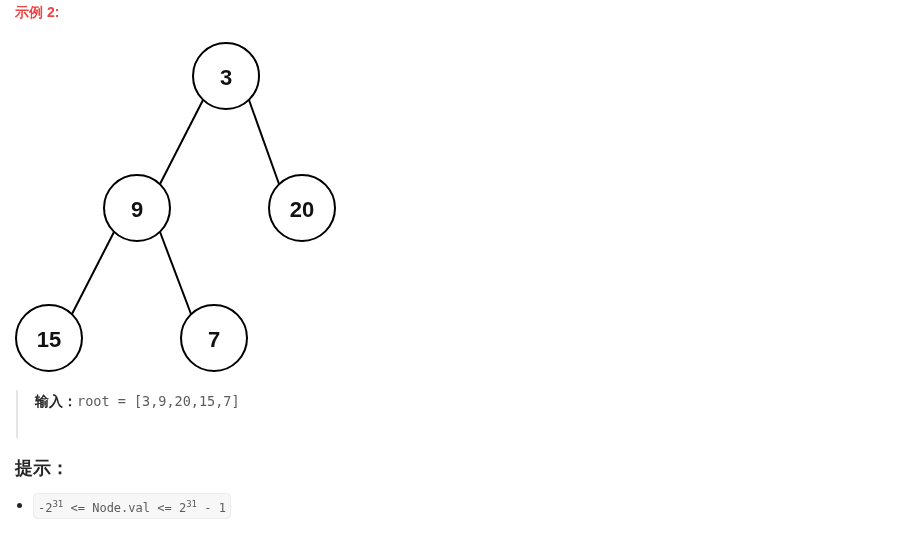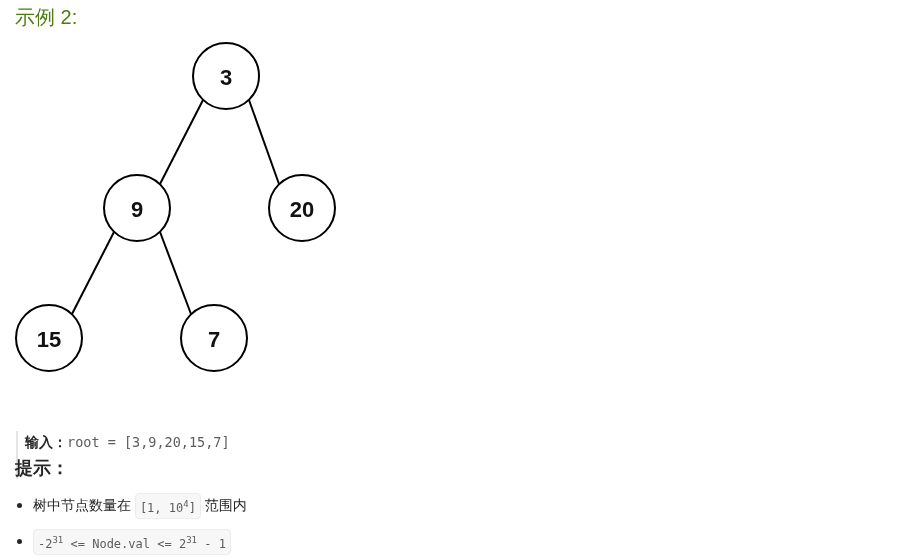--- a/index.html
+++ b/index.html
@@ -3,35 +3,35 @@
   <meta charset="utf-8">
   <style>
     html, body { margin: 0; padding: 0; background: #ffffff; }
     body {
       width: 908px; height: 560px; position: relative; overflow: hidden;
       font-family: "Liberation Sans", "DejaVu Sans", sans-serif;
       color: #262626;
     }
     .heading {
       position: absolute; left: 15px; top: 4px;
-      font-size: 20px; font-weight: normal; color: #4d7c0f;
+      font-size: 14px; font-weight: bold; color: #ef4444;
     }
     .tree {
       position: absolute; left: 0; top: 0;
     }
     .tree line { stroke: #000; stroke-width: 2; }
     .tree circle { fill: #fff; stroke: #000; stroke-width: 2; }
     .tree text {
       font-family: "Liberation Sans", sans-serif; font-weight: bold;
       font-size: 22px; fill: #111; text-anchor: middle; dominant-baseline: central;
     }
     .example {
       position: absolute; left: 16px; top: 390px; height: 48px;
-      border-left: 2px solid #e5e5e5; padding-left: 7px;
-      font-size: 14px; line-height: 22px; margin-top: 41px;
+      border-left: 2px solid #e5e5e5; padding-left: 17px;
+      font-size: 14px; line-height: 22px;
     }
     .example .label { font-weight: bold; color: #262626; }
     .example .mono {
       font-family: "DejaVu Sans Mono", "Liberation Mono", monospace;
       font-size: 13.5px; color: #5c5c5c;
     }
     .hint-title {
       position: absolute; left: 15px; top: 456px;
       font-size: 18px; font-weight: bold; color: #262626;
     }
@@ -90,20 +90,15 @@
 <div class="example">
   <div>
     <span class="label">输入：</span><span class="mono">root = [3,9,20,15,7]</span>
   </div>
 </div>
 
 <div class="hint-title">提示：</div>
 
 <ul class="hints">
   <li>
-    <span>树中节点数量在</span>
-    <span class="code"><span>[1, 10</span><sup>4</sup><span>]</span></span>
-    <span>范围内</span>
-  </li>
-  <li>
     <span class="code"><span>-2</span><sup>31</sup><span> &lt;= Node.val &lt;= 2</span><sup>31</sup><span> - 1</span></span>
   </li>
 </ul>
 
 </body></html>

